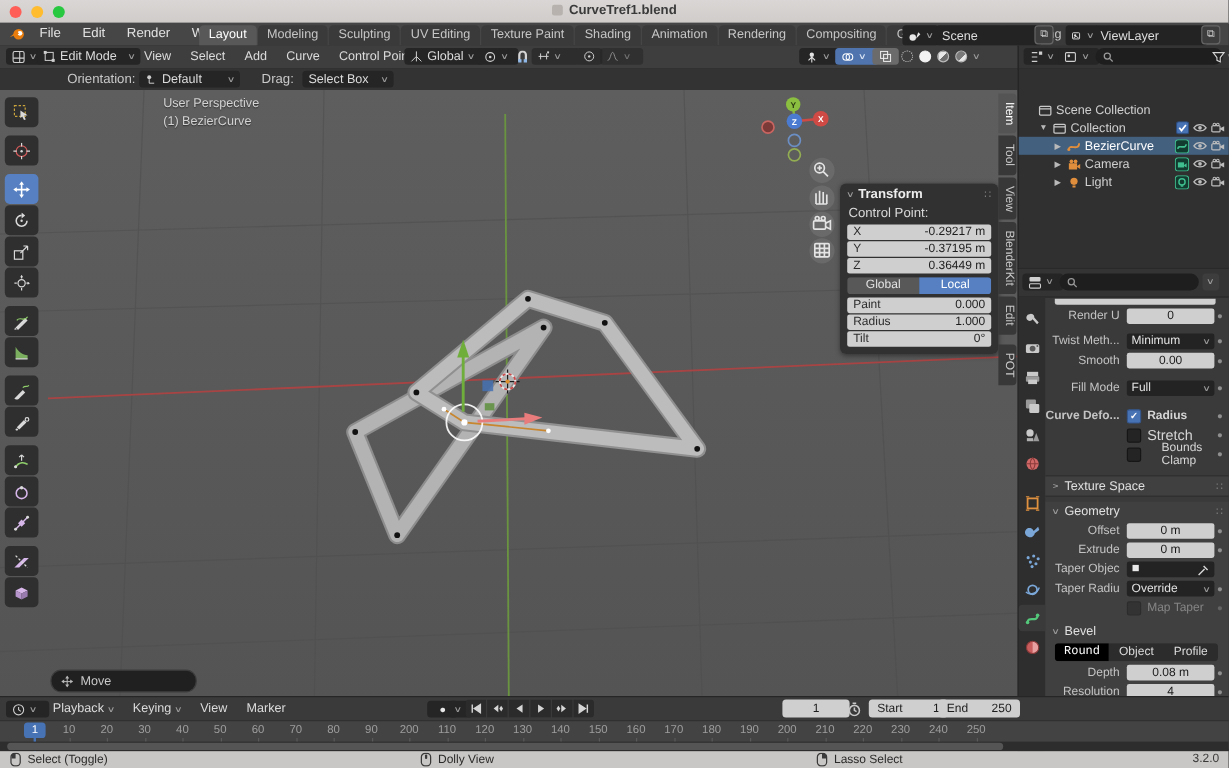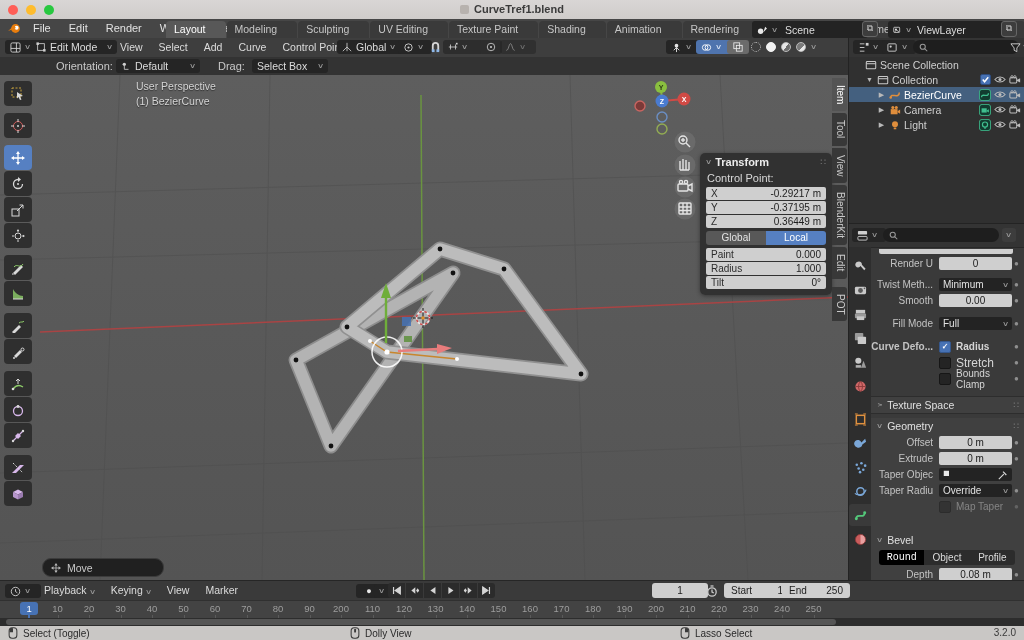--- a/index.html
+++ b/index.html
@@ -13,21 +13,21 @@
   #title-text{position:absolute;left:0;right:0;top:3px;text-align:center;color:#3a3a3a;
               font-weight:bold;font-size:11px;}
   #title-doc-icon{display:inline-block;width:9px;height:9px;background:#b7b2ae;border-radius:2px;
                   margin-right:5px;vertical-align:-1px;}
   
   #topbar{left:0;top:19px;width:1024px;height:19px;background:#464646;border-bottom:1px solid #272727;}
   #blender-logo{position:absolute;left:7px;top:3px;width:14px;height:13px;}
   .menu{position:relative;float:left;padding:3px 9px 0 9px;height:16px;color:#e2e2e2;}
   #top-menus{position:absolute;left:24px;top:0;height:19px;}
   #ws-tabs{position:absolute;left:166px;top:2px;height:17px;display:flex;}
-  .wstab{padding:2px 20px 0 8px;margin-right:1px;background:#3a3a3a;color:#c6c6c6;
+  .wstab{padding:2px 8px 0 8px;margin-right:1px;background:#3a3a3a;color:#c6c6c6;
          border-radius:4px 4px 0 0;white-space:nowrap;font-size:10.5px;}
   .wstab.active{background:#585858;color:#fff;}
   .wstab.plus{background:transparent;color:#cfcfcf;padding:2px 4px;}
   .idpill{position:absolute;top:2px;height:15px;background:#232323;border-radius:3px;color:#dedede;
           padding:1px 5px;display:flex;align-items:center;gap:4px;font-size:10.5px;}
   .minibtn{position:absolute;top:2px;width:14px;height:14px;border:1px solid #666;border-radius:3px;
            color:#cfcfcf;font-size:9px;text-align:center;line-height:13px;background:#3d3d3d;}
   .chev{display:inline-block;font-size:7px;color:#9c9c9c;transform:scaleX(1.4);}
   
   #vp-header{left:0;top:38px;width:848px;height:19px;background:#3e3e3e;border-bottom:1px solid #2a2a2a;}
@@ -580,21 +580,21 @@
     <div id="move-hint">
       <svg width="10" height="10" viewBox="0 0 12 12">
           <path d="M6,0 L8,3 H4 Z M6,12 L4,9 H8 Z M0,6 L3,4 V8 Z M12,6 L9,8 V4 Z" fill="#b9b9b9"></path>
           <path d="M6,2 V10 M2,6 H10" stroke="#b9b9b9"></path>
         </svg>
       <span>Move</span>
     </div>
   </div>
 
   <div class="abs" id="outliner">
-      <div class="olrow" style="padding-left: 4px;">
+      <div class="olrow" style="padding-left: 4px; margin-top: 27px;">
         <span class="disc"></span>
         <span style="display:flex;">
           <svg width="12" height="12" viewBox="0 0 14 14">
             <rect x="1.5" y="3" width="11" height="8.5" rx="1" fill="none" stroke="#c9c9c9" stroke-width="1.2"></rect>
             <path d="M1.5,5.5 H12.5" stroke="#c9c9c9" stroke-width="1.2"></path>
           </svg>
         </span>
         <span class="lbl">Scene Collection</span>
         <span class="right"></span>
       </div>
@@ -871,21 +871,21 @@
         <span style="flex:1;display:flex;align-items:center;">
             <span class="cbx"></span>
             <span style="color:#d5d5d5;font-size:12px;">Stretch</span>
           </span>
           <span class="adot">●</span>
       </div>
       <div class="prow">
         <span class="plabel"></span>
         <span style="flex:1;display:flex;align-items:center;">
             <span class="cbx"></span>
-            <span style="color:#d5d5d5;font-size:10px;">Bounds Clamp</span>
+            <span style="color:#d5d5d5;font-size:10px;margin-left:12px;">Bounds Clamp</span>
           </span>
           <span class="adot">●</span>
       </div>
       <div class="sect-h sect" style="margin-top:10px;">
         <span class="chev" style="transform:rotate(-90deg);">∨</span>
           <span>Texture Space</span>
           <span class="dots">∷</span>
       </div>
       <div class="sect" style="border-top:none;padding-bottom:4px;">
         <div class="sect-h">
@@ -924,21 +924,21 @@
             <span class="adot">●</span>
         </div>
         <div class="prow" style="opacity:.45;">
           <span class="plabel"></span>
           <span style="flex:1;display:flex;align-items:center;">
               <span class="cbx"></span>
               <span style="color:#d5d5d5;font-size:10px;">Map Taper</span>
             </span>
             <span class="adot">●</span>
         </div>
-        <div class="sect-h" style="margin-top:18px;align-items:center;">
+        <div class="sect-h" style="margin-top:4px;align-items:center;">
             <span class="chev">∨</span>
             <span>Bevel</span>
           </div>
         <div class="seg3">
           <span class="on">Round</span>
           <span>Object</span>
           <span>Profile</span>
         </div>
         <div class="prow">
           <span class="plabel">Depth</span>

